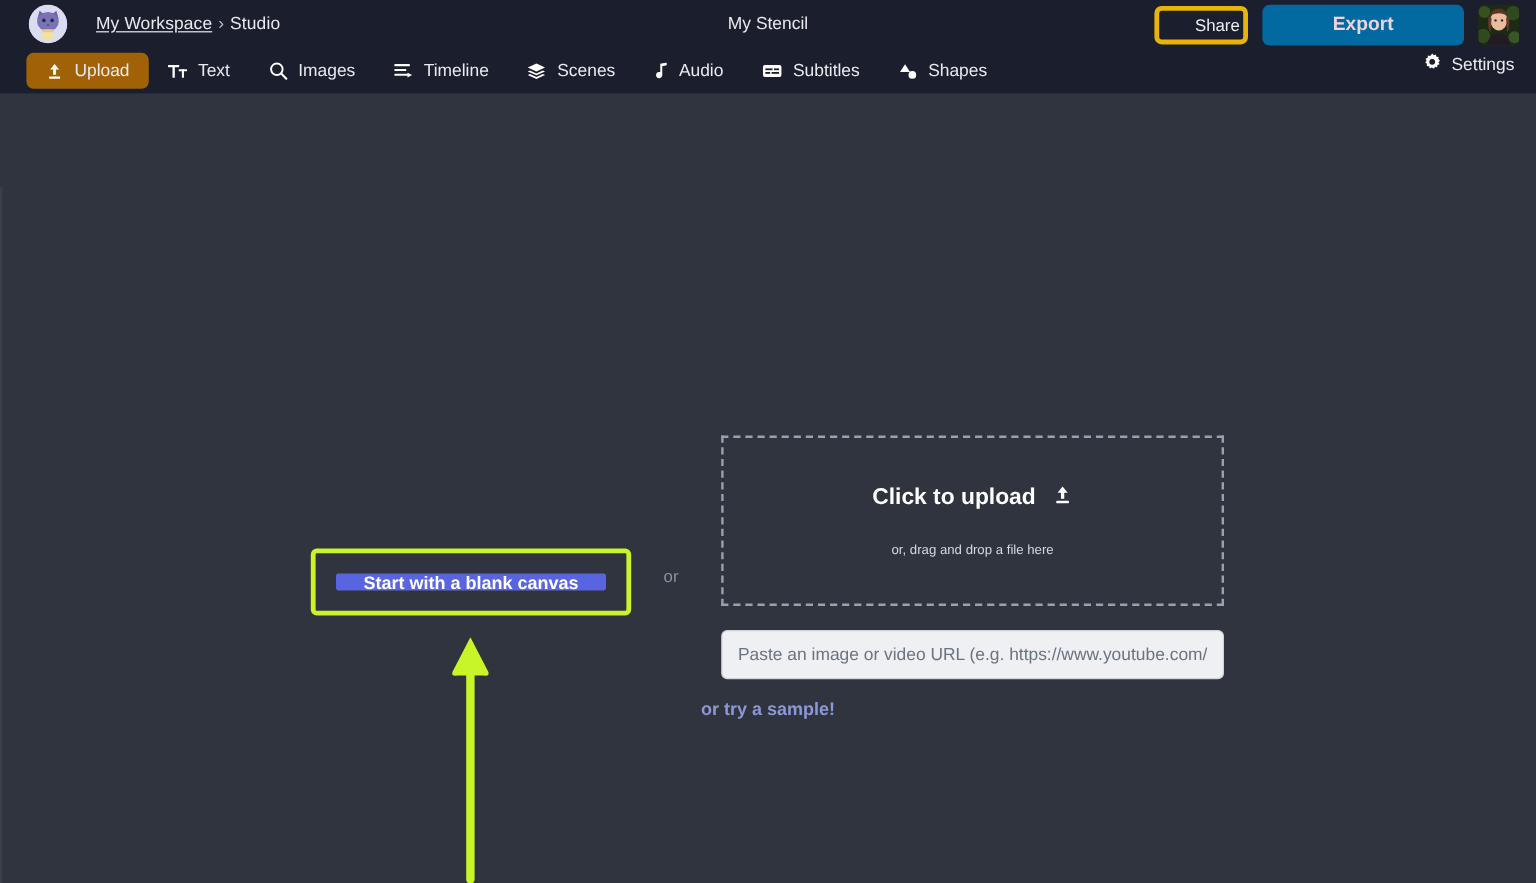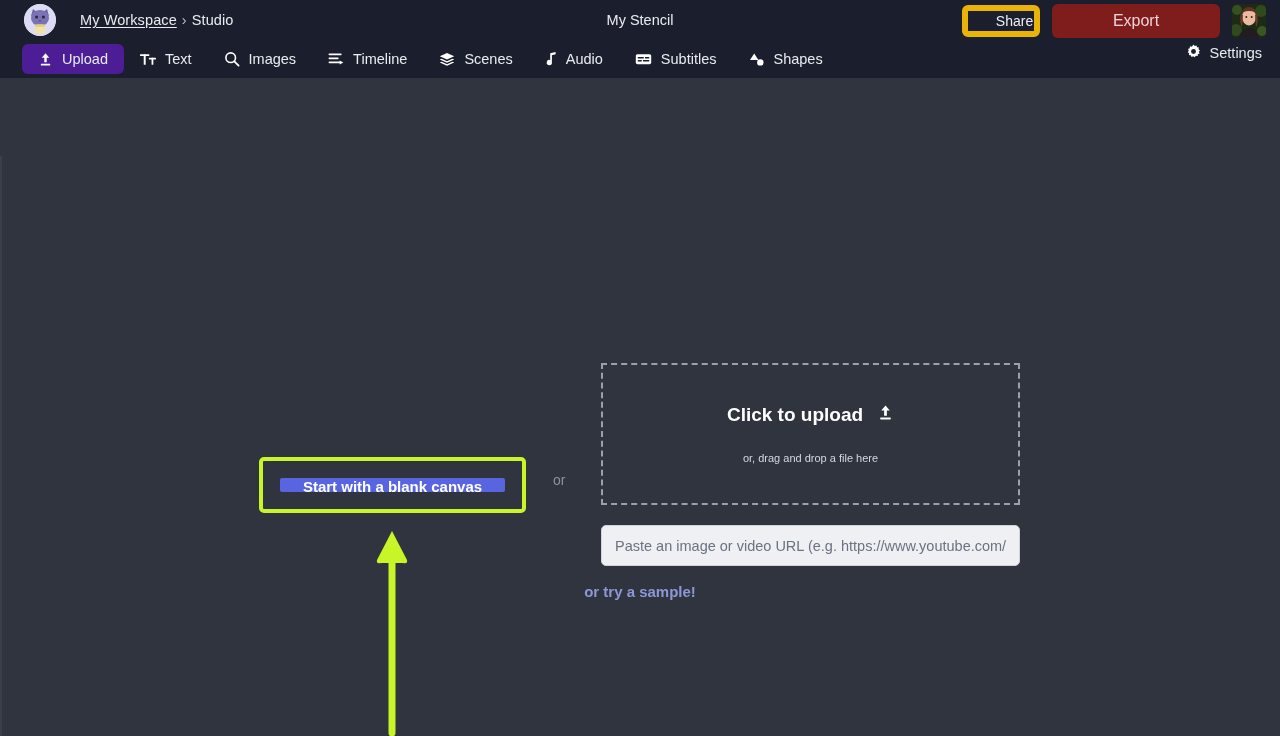--- a/index.html
+++ b/index.html
@@ -82,39 +82,39 @@
     right: 14px;
     top: 4px;
     display: flex;
     align-items: center;
     gap: 12px;
   }
 
   .btn-share {
     width: 78px;
     height: 32px;
-    border: 6px solid #eab308;
+    border: 4px solid #eab308;
     border-radius: 6px;
     background: transparent;
     color: #eceef2;
     font-size: 14px;
     font-family: inherit;
     cursor: pointer;
     padding-left: 27px;
   }
 
   .btn-export {
     width: 168px;
     height: 34px;
     border: none;
     border-radius: 6px;
-    background: #7f1d1d;
+    background: #0369a1;
     color: #f0d2d9;
     font-size: 16px;
-    font-weight: normal;
+    font-weight: bold;
     font-family: inherit;
     cursor: pointer;
   }
 
   .avatar {
     width: 34px;
     height: 34px;
     border-radius: 5px;
     overflow: hidden;
     flex: none;
@@ -148,21 +148,21 @@
     padding: 0 16px;
     border-radius: 6px;
     color: #e9ebef;
     font-size: 14.5px;
     cursor: pointer;
     white-space: nowrap;
     background: transparent;
     border: none;
     font-family: inherit;
   }
-  .tab.active { background: #4c1d95; }
+  .tab.active { background: #a16207; }
   .tab .ic { display: flex; align-items: center; }
 
   .settings-btn {
     position: absolute;
     right: 18px;
     top: 4px;
     display: flex;
     align-items: center;
     gap: 9px;
     color: #e9ebef;

